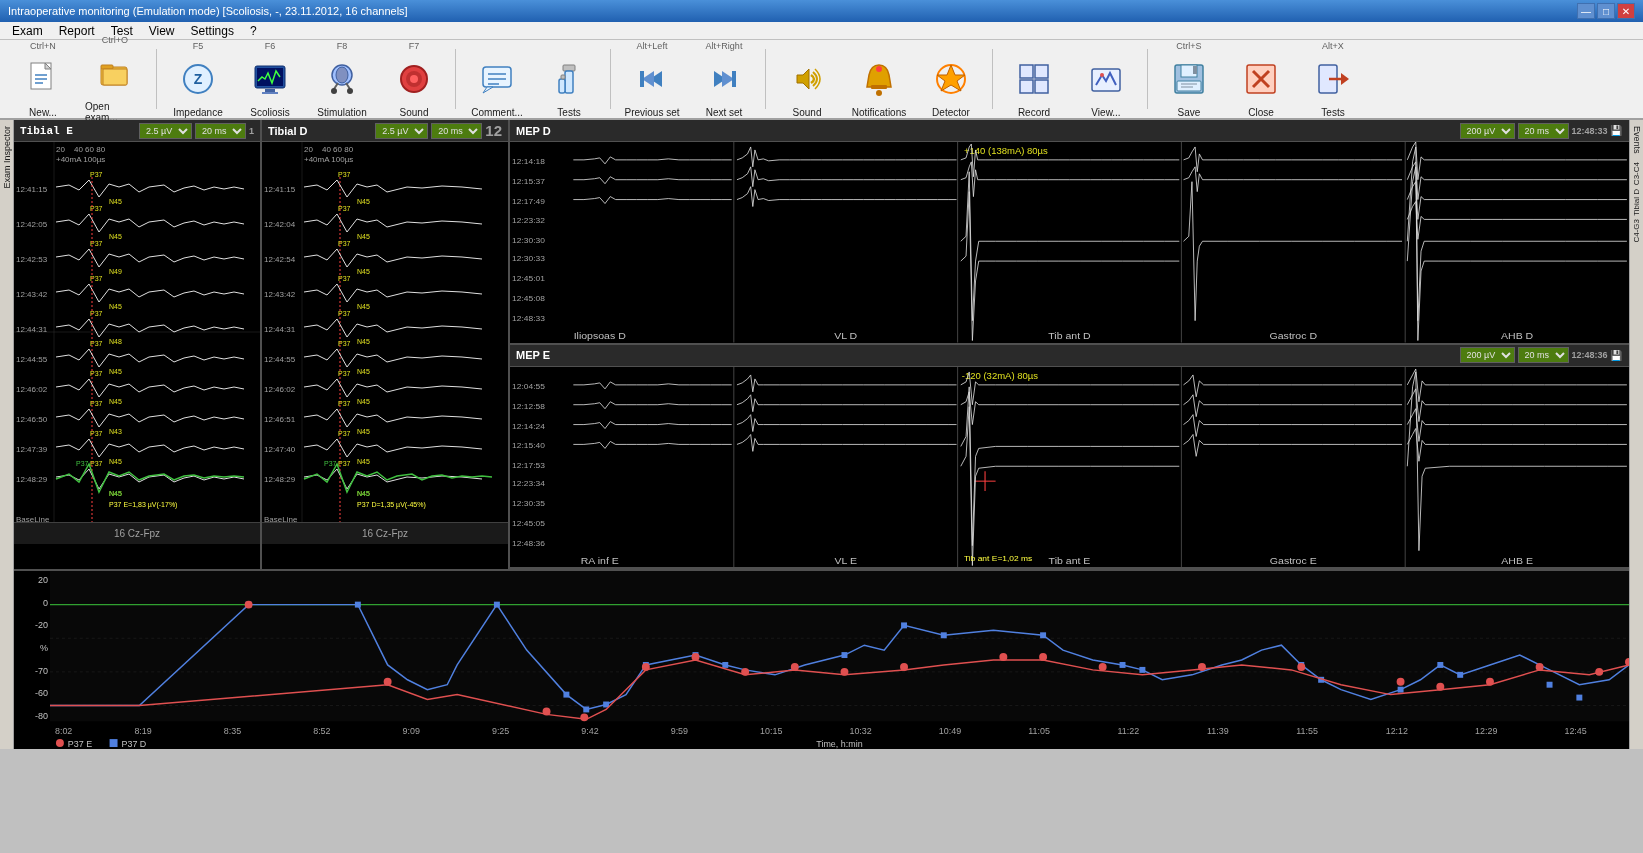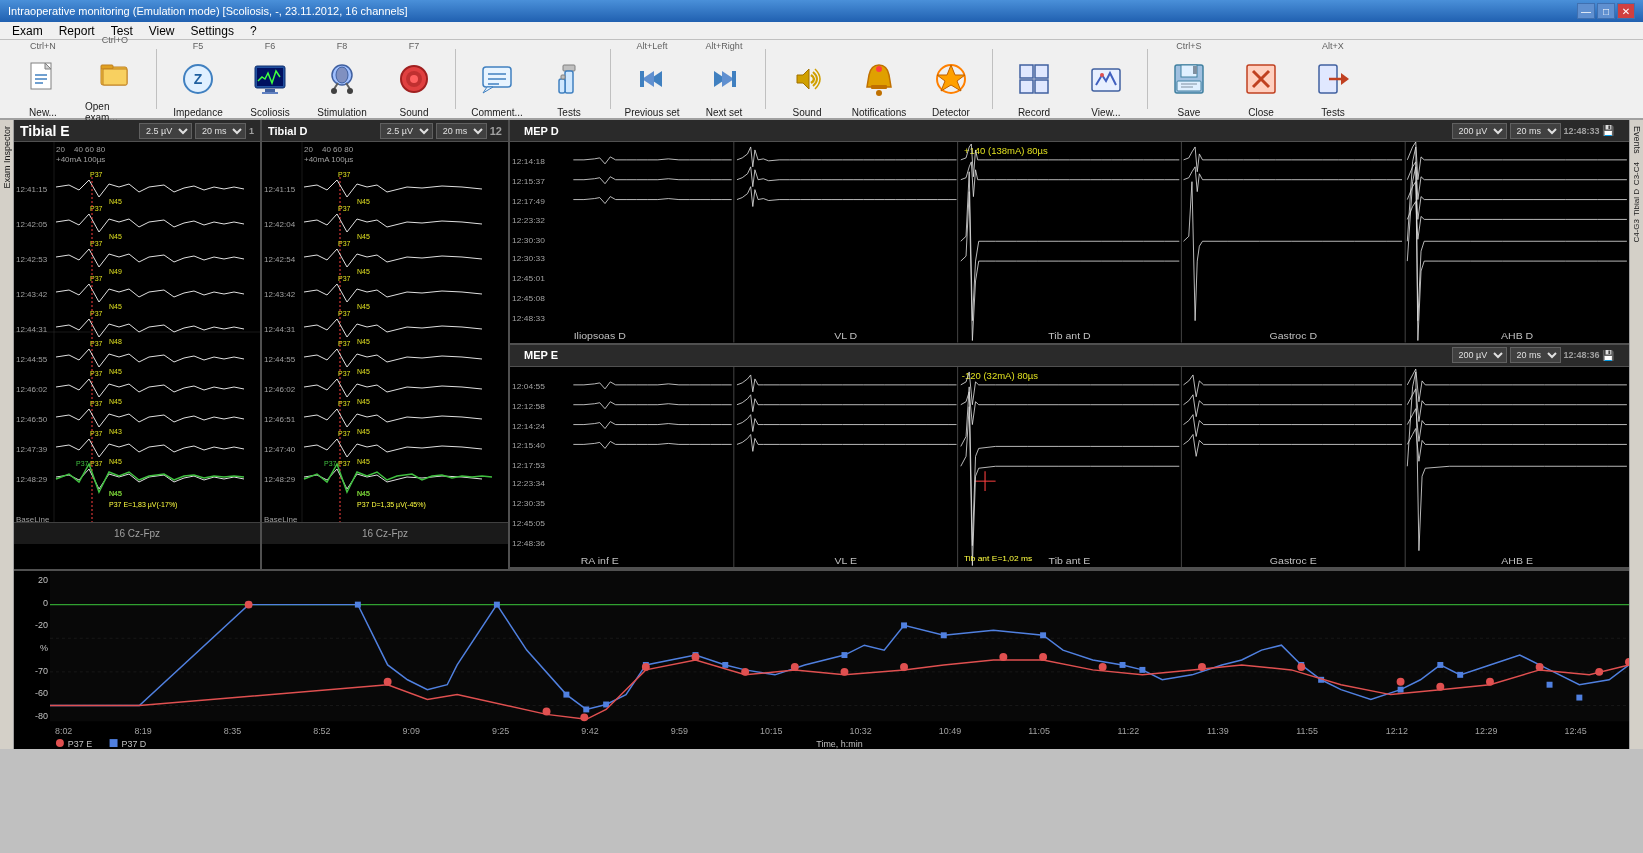--- a/index.html
+++ b/index.html
@@ -119,21 +119,21 @@
       display: flex;
       align-items: center;
       padding: 0 6px;
       font-size: 11px;
       font-weight: bold;
       border-bottom: 1px solid #505050;
       justify-content: space-between;
     }
     
     .mini-select {
-      background: #404040;
+      background: #4d7c0f;
       color: #e0e0e0;
       border: 1px solid #606060;
       font-size: 9px;
       padding: 1px 2px;
       height: 16px;
     }
     
     
     #mep-area {
       flex: 1;
@@ -148,21 +148,21 @@
       position: relative;
       overflow: hidden;
     }
     
     .mep-header {
       background: #2a2a2a;
       color: #e0e0e0;
       height: 22px;
       display: flex;
       align-items: center;
-      padding: 0 14px;
+      padding: 0 6px;
       font-size: 11px;
       font-weight: bold;
       border-bottom: 1px solid #505050;
       justify-content: space-between;
     }
     
     
     #right-panel {
       width: 14px;
       background: #e0e0e0;
@@ -448,21 +448,21 @@
   <div id="left-panel" style="width:14px; background:#d4d0c8; border-right:1px solid #a0a0a0; display:flex; flex-direction:column; align-items:center;">
     <div style="writing-mode:vertical-rl; transform:rotate(180deg); font-size:9px; color:#202020; padding:6px 2px; white-space:nowrap;">Exam Inspector</div>
   </div>
 
   <div id="content-area" style="flex:1; display:flex; flex-direction:column;">
 
     <div id="top-panels" style="display:flex; height:449px;">
 
       <div class="ssvep-panel" style="width:248px; min-width:248px; background:#000; border-right:2px solid #505050; position:relative; overflow:hidden;">
         <div class="panel-header">
-          <span style="color:#ffffff; font-weight:bold; font-size:14px;">Tibial E</span>
+          <span style="color:#ffffff; font-weight:bold; font-size:11px;font-family:Liberation Mono, monospace;">Tibial E</span>
           <div style="display:flex; gap:3px; align-items:center;">
             <select class="mini-select"><option>2.5 µV</option></select>
             <select class="mini-select"><option>20 ms</option></select>
             <span style="color:#a0a0a0; font-size:9px;">1</span>
           </div>
         </div>
 
         <div style="background:#000; position:relative; height:380px; overflow:hidden;">
 
           <svg width="248" height="380" viewBox="0 0 248 380" style="display:block;">
@@ -541,21 +541,21 @@
           <span>16 Cz-Fpz</span>
         </div>
       </div>
 
       <div class="ssvep-panel" style="width:248px; min-width:248px; background:#000; border-right:2px solid #505050; position:relative; overflow:hidden;">
         <div class="panel-header">
           <span style="color:#ffffff; font-weight:bold; font-size:11px;">Tibial D</span>
           <div style="display:flex; gap:3px; align-items:center;">
             <select class="mini-select"><option>2.5 µV</option></select>
             <select class="mini-select"><option>20 ms</option></select>
-            <span style="color:#a0a0a0; font-size:11px;">12</span>
+            <span style="color:#a0a0a0; font-size:15px;">12</span>
           </div>
         </div>
         <div style="background:#000; position:relative; height:380px; overflow:hidden;">
           <svg width="248" height="380" viewBox="0 0 248 380" style="display:block;">
             <line x1="40" y1="0" x2="40" y2="380" stroke="#303030" stroke-width="0.5"></line>
             <text x="42" y="10" fill="#a0a0a0" font-size="8">20</text>
             <text x="60" y="10" fill="#a0a0a0" font-size="8">40 60 80</text>
             <text x="42" y="20" fill="#a0a0a0" font-size="8">+40mA 100µs</text>
 
             <line x1="78" y1="35" x2="78" y2="380" stroke="#ff4040" stroke-width="1" stroke-dasharray="2,2"></line>

